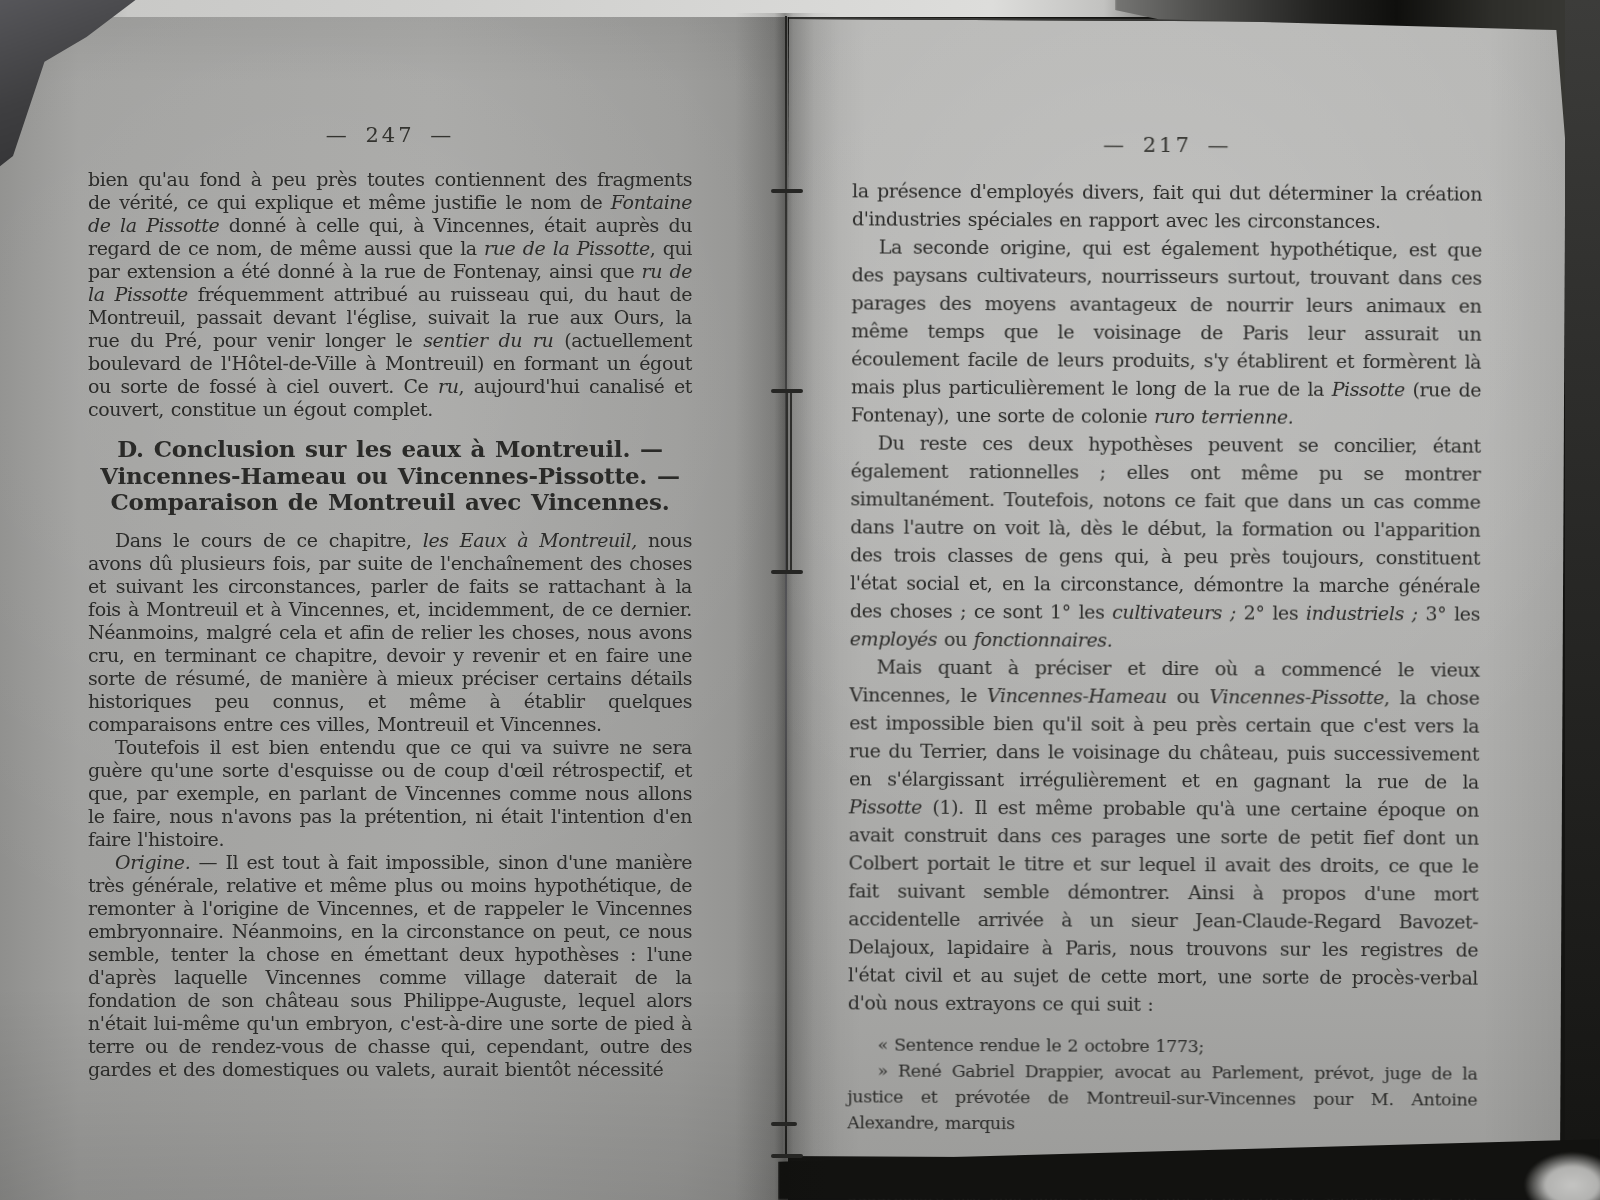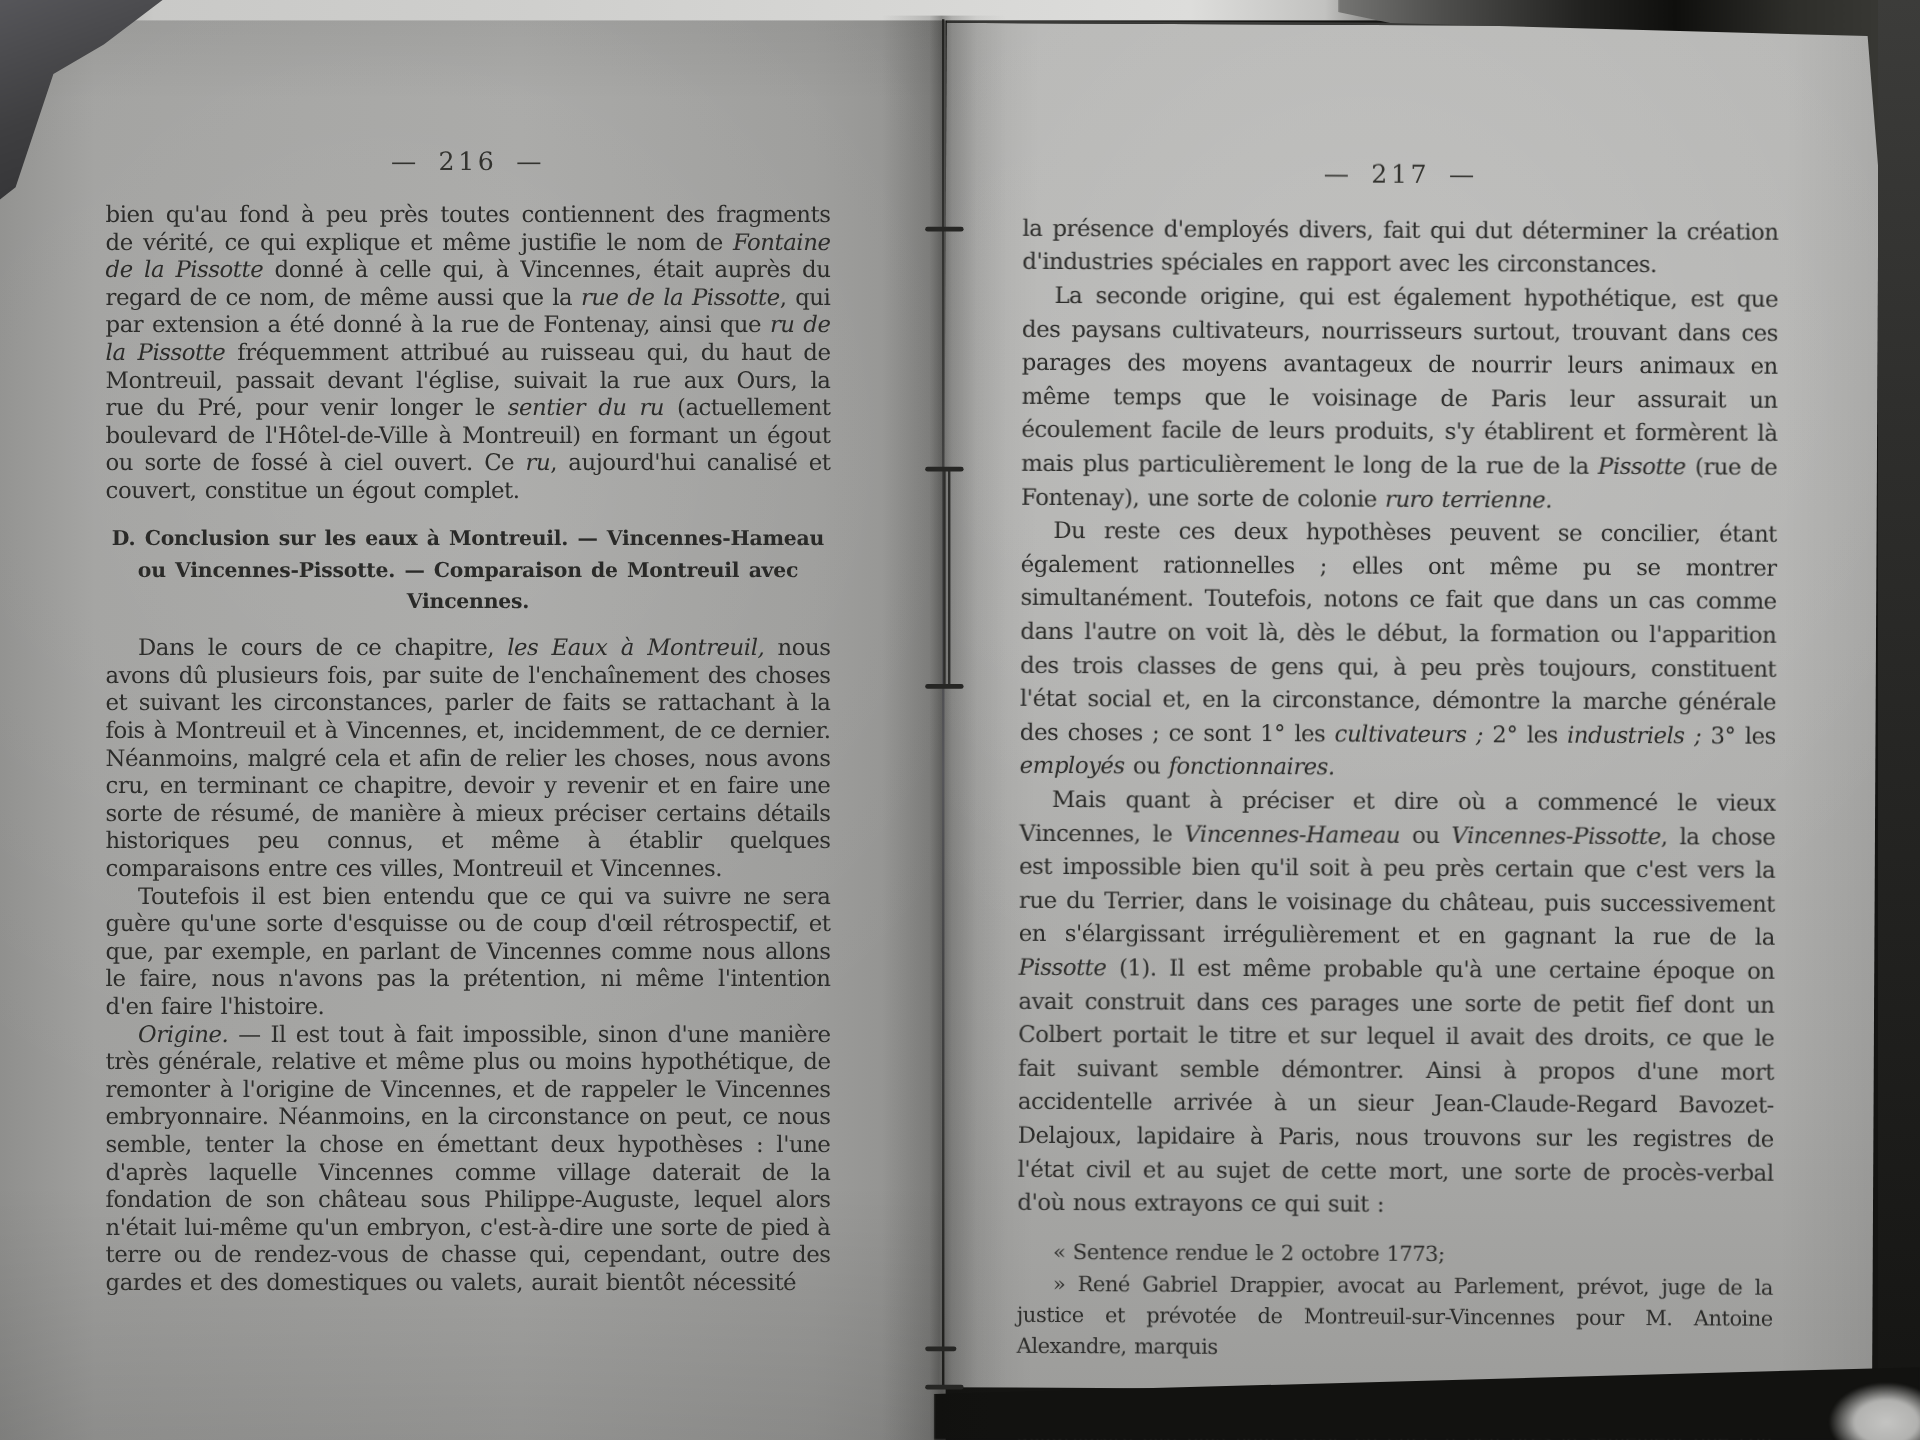--- a/index.html
+++ b/index.html
@@ -85,46 +85,46 @@
     text-align:center;font-size:21px;letter-spacing:3px;word-spacing:6px;
     color:#33332f;margin:0 0 21px 0;
   }
   .para{
     font-size:19px;line-height:23px;margin:0;text-align:justify;
     letter-spacing:-0.4px;word-spacing:1.2px;
   }
   .para.indent{text-indent:27px;}
   .right-text .para{line-height:28px;}
   .heading{
-    font-weight:bold;font-size:17px;line-height:26.5px;text-align:center;
+    font-weight:bold;font-size:23px;line-height:26.5px;text-align:center;
     margin:15px 0 13px 0;color:#2a2a28;letter-spacing:-0.2px;word-spacing:2px;
   }
   .quoteblock{margin-top:15px;}
   .quote{
     font-size:17.5px;line-height:26px;margin:0;text-align:justify;
     text-indent:30px;letter-spacing:-0.4px;word-spacing:1px;
   }
   .footnote{
     font-size:16px;line-height:23.5px;margin:24px 0 0 0;text-align:justify;
     text-indent:24px;letter-spacing:-0.3px;word-spacing:0.8px;color:#2e2e2c;
   }
   i{font-style:italic;}
 </style>
 </head>
 <body>
 
 <div id="photo">
 
   <div class="left-page">
     <div class="pagetext left-text">
-      <p class="pageno">— 216 —</p>
+      <p class="pageno">— 247 —</p>
       <p class="para"><span>bien qu'au fond à peu près toutes contiennent des fragments de vérité, ce qui explique et même justifie le nom de </span><i>Fontaine de la Pissotte</i><span> donné à celle qui, à Vincennes, était auprès du regard de ce nom, de même aussi que la </span><i>rue de la Pissotte</i><span>, qui par extension a été donné à la rue de Fontenay, ainsi que </span><i>ru de la Pissotte</i><span> fréquemment attribué au ruisseau qui, du haut de Montreuil, passait devant l'église, suivait la rue aux Ours, la rue du Pré, pour venir longer le </span><i>sentier du ru</i><span> (actuellement boulevard de l'Hôtel-de-Ville à Montreuil) en formant un égout ou sorte de fossé à ciel ouvert. Ce </span><i>ru</i><span>, aujourd'hui canalisé et couvert, constitue un égout complet.</span></p>
       <p class="heading"><span>D. Conclusion sur les eaux à Montreuil. — Vincennes-Hameau ou Vincennes-Pissotte. — Comparaison de Montreuil avec Vincennes.</span></p>
       <p class="para indent"><span>Dans le cours de ce chapitre, </span><i>les Eaux à Montreuil,</i><span> nous avons dû plusieurs fois, par suite de l'enchaînement des choses et suivant les circonstances, parler de faits se rattachant à la fois à Montreuil et à Vincennes, et, incidemment, de ce dernier. Néanmoins, malgré cela et afin de relier les choses, nous avons cru, en terminant ce chapitre, devoir y revenir et en faire une sorte de résumé, de manière à mieux préciser certains détails historiques peu connus, et même à établir quelques comparaisons entre ces villes, Montreuil et Vincennes.</span></p>
-      <p class="para indent"><span>Toutefois il est bien entendu que ce qui va suivre ne sera guère qu'une sorte d'esquisse ou de coup d'œil rétrospectif, et que, par exemple, en parlant de Vincennes comme nous allons le faire, nous n'avons pas la prétention, ni même l'intention d'en faire l'histoire.</span></p>
+      <p class="para indent"><span>Toutefois il est bien entendu que ce qui va suivre ne sera guère qu'une sorte d'esquisse ou de coup d'œil rétrospectif, et que, par exemple, en parlant de Vincennes comme nous allons le faire, nous n'avons pas la prétention, ni était l'intention d'en faire l'histoire.</span></p>
       <p class="para indent"><i>Origine.</i><span> — Il est tout à fait impossible, sinon d'une manière très générale, relative et même plus ou moins hypothétique, de remonter à l'origine de Vincennes, et de rappeler le Vincennes embryonnaire. Néanmoins, en la circonstance on peut, ce nous semble, tenter la chose en émettant deux hypothèses : l'une d'après laquelle Vincennes comme village daterait de la fondation de son château sous Philippe-Auguste, lequel alors n'était lui-même qu'un embryon, c'est-à-dire une sorte de pied à terre ou de rendez-vous de chasse qui, cependant, outre des gardes et des domestiques ou valets, aurait bientôt nécessité</span></p>
     </div>
   </div>
 
   <div class="right-page">
     <div class="pagetext right-text">
       <p class="pageno">— 217 —</p>
       <p class="para"><span>la présence d'employés divers, fait qui dut déterminer la création d'industries spéciales en rapport avec les circonstances.</span></p>
       <p class="para indent"><span>La seconde origine, qui est également hypothétique, est que des paysans cultivateurs, nourrisseurs surtout, trouvant dans ces parages des moyens avantageux de nourrir leurs animaux en même temps que le voisinage de Paris leur assurait un écoulement facile de leurs produits, s'y établirent et formèrent là mais plus particulièrement le long de la rue de la </span><i>Pissotte</i><span> (rue de Fontenay), une sorte de colonie </span><i>ruro terrienne.</i></p>
       <p class="para indent"><span>Du reste ces deux hypothèses peuvent se concilier, étant également rationnelles ; elles ont même pu se montrer simultanément. Toutefois, notons ce fait que dans un cas comme dans l'autre on voit là, dès le début, la formation ou l'apparition des trois classes de gens qui, à peu près toujours, constituent l'état social et, en la circonstance, démontre la marche générale des choses ; ce sont 1° les </span><i>cultivateurs ;</i><span> 2° les </span><i>industriels ;</i><span> 3° les </span><i>employés</i><span> ou </span><i>fonctionnaires.</i></p>

